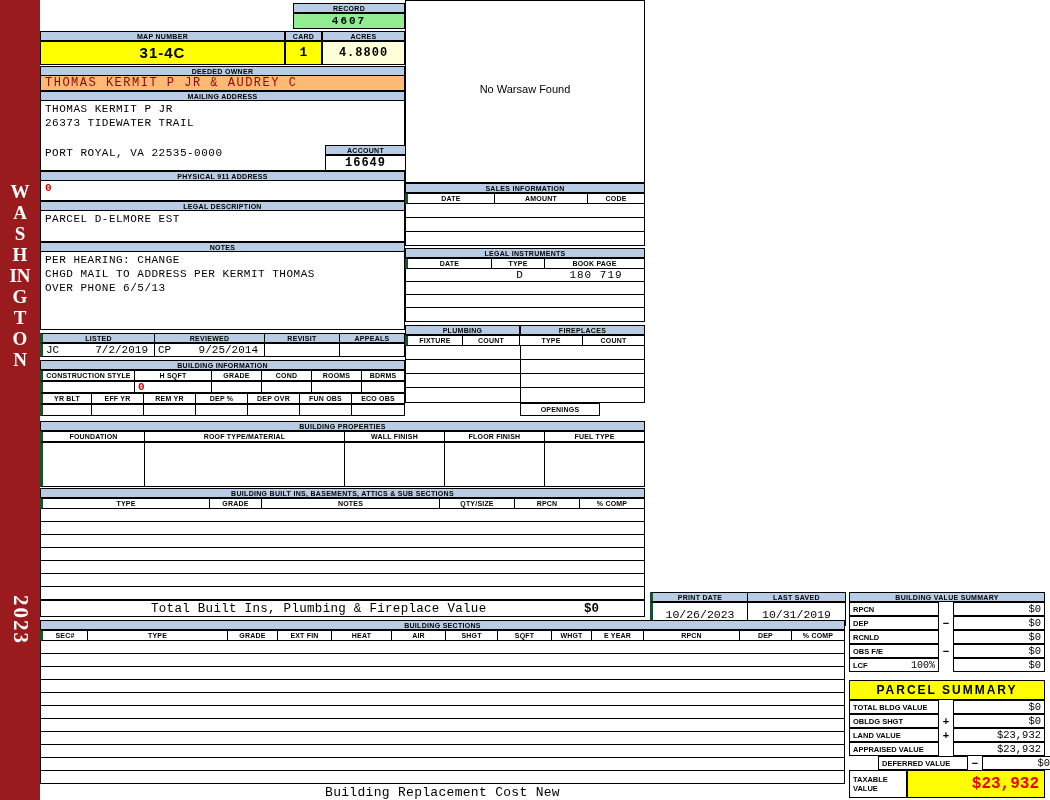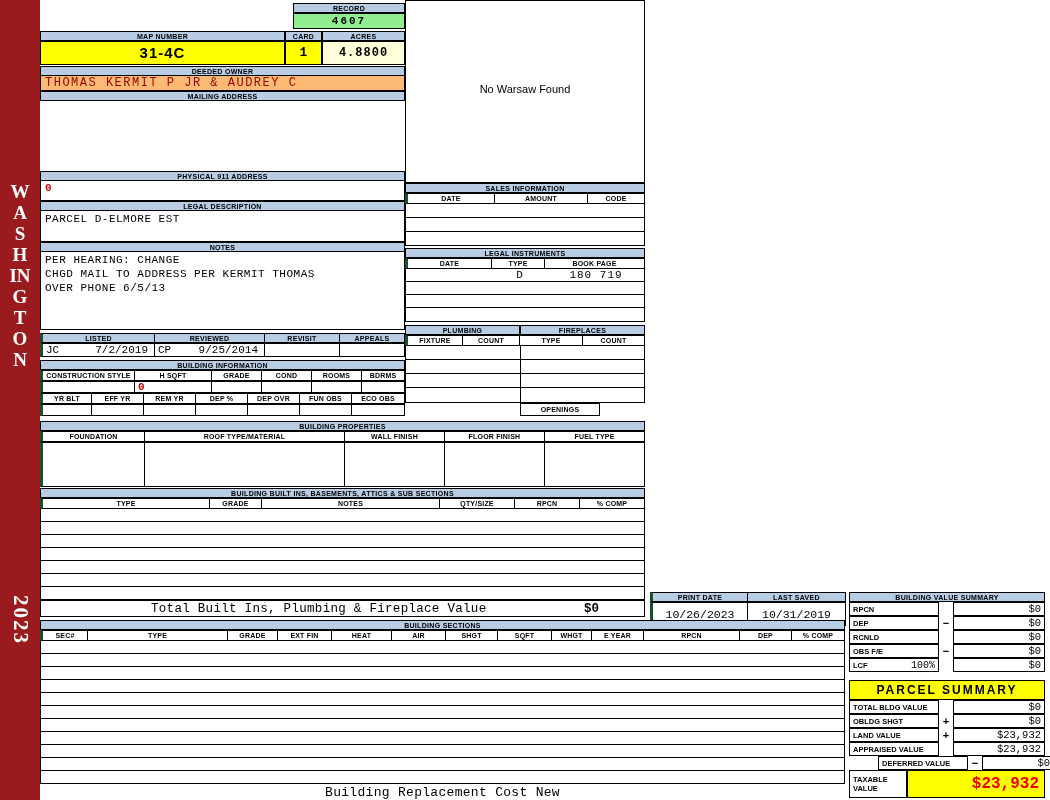--- a/index.html
+++ b/index.html
@@ -54,20 +54,27 @@
   <div class="hdr" style="left:285px;top:31px;width:37px;height:10px">CARD</div>
   <div class="hdr" style="left:322px;top:31px;width:83px;height:10px">ACRES</div>
   <div class="abs" style="left:40px;top:41px;width:245px;height:24px;background:var(--highlight_yellow);border:1px solid #000;font-weight:bold;font-size:15px;text-align:center;line-height:22px;letter-spacing:1px">31-4C</div>
   <div class="abs mono" style="left:285px;top:41px;width:37px;height:24px;background:var(--highlight_yellow);border:1px solid #000;font-weight:bold;font-size:13px;text-align:center;line-height:22px">1</div>
   <div class="abs mono" style="left:322px;top:41px;width:83px;height:24px;background:var(--acres_cream);border:1px solid #000;font-weight:bold;font-size:12px;text-align:center;line-height:22px;letter-spacing:1px">4.8800</div>
 
   <div class="hdr" style="left:40px;top:66px;width:365px;height:10px">DEEDED OWNER</div>
   <div class="abs mono" style="left:40px;top:76px;width:365px;height:15px;border:1px solid #000;border-top:0;color:var(--owner_red);font-weight:normal;font-size:12px;line-height:14px;padding-left:4px;letter-spacing:1.5px;background:#fdba74">THOMAS KERMIT P JR &amp; AUDREY C</div>
 
   <div class="hdr" style="left:40px;top:91px;width:365px;height:10px">MAILING ADDRESS</div>
+  <div class="abs" style="left:40px;top:101px;width:365px;height:70px;border:1px solid #000;border-top:0;background:#fff">
+    <div class="abs mono" style="left:4px;top:2px;font-size:11px;letter-spacing:.5px">THOMAS KERMIT P JR</div>
+    <div class="abs mono" style="left:4px;top:16px;font-size:11px;letter-spacing:.5px">26373 TIDEWATER TRAIL</div>
+    <div class="abs mono" style="left:4px;top:46px;font-size:11px;letter-spacing:.5px">PORT ROYAL, VA 22535-0000</div>
+    <div class="hdr" style="left:284px;top:44px;width:81px;height:10px">ACCOUNT</div>
+    <div class="abs mono" style="left:284px;top:54px;width:81px;height:16px;border:1px solid #000;font-weight:bold;font-size:12px;text-align:center;line-height:14px;letter-spacing:1px;background:#fff">16649</div>
+  </div>
 
   <div class="hdr" style="left:40px;top:171px;width:365px;height:10px">PHYSICAL 911 ADDRESS</div>
   <div class="abs mono" style="left:40px;top:181px;width:365px;height:20px;border:1px solid #000;border-top:0;color:var(--alert_red);font-weight:bold;font-size:11px;padding:1px 4px;background:#fff">0</div>
 
   <div class="hdr" style="left:40px;top:201px;width:365px;height:10px">LEGAL DESCRIPTION</div>
   <div class="abs mono" style="left:40px;top:211px;width:365px;height:31px;border:1px solid #000;border-top:0;font-size:11px;padding:2px 4px;letter-spacing:.5px;background:#fff">PARCEL D-ELMORE EST</div>
 
   <div class="hdr" style="left:40px;top:242px;width:365px;height:10px">NOTES</div>
   <div class="abs" style="left:40px;top:252px;width:365px;height:78px;border:1px solid #000;border-top:0;background:#fff">
     <div class="abs mono" style="left:4px;top:2px;font-size:11px;letter-spacing:.5px">PER HEARING: CHANGE</div>

